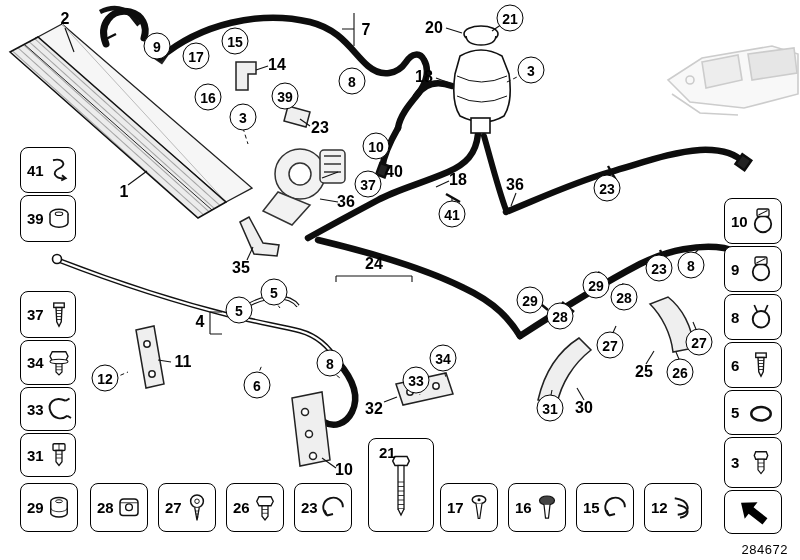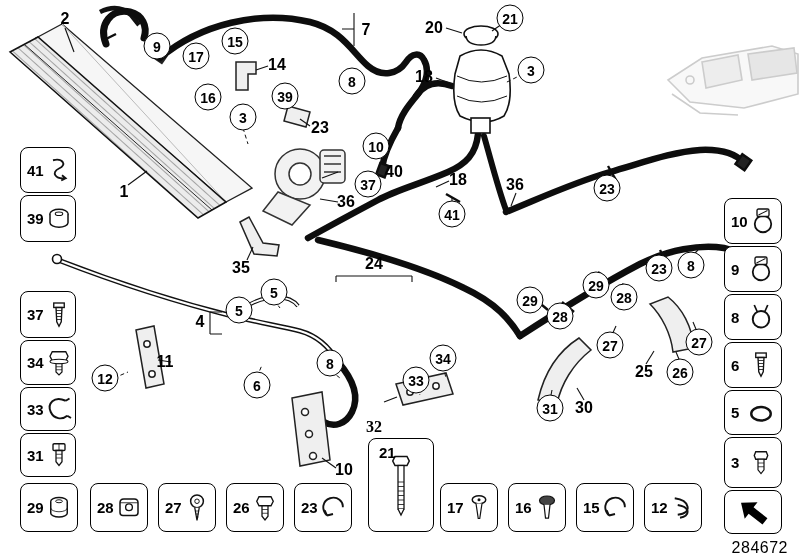--- a/index.html
+++ b/index.html
@@ -13,21 +13,21 @@
   .callout.plain{font-size:16px}
   .pbox{position:absolute;border:1.7px solid #000;border-radius:8px;background:#fff;
     display:flex;align-items:center;justify-content:space-between;padding:3px 5px}
   .pbox .pnum{font-weight:bold;font-size:15px;padding-left:1px}
   .pbox .icon-svg{width:30px;height:36px;flex:0 0 auto}
   .pbox.tall{justify-content:center}
   .pbox.tall .pnum{position:absolute;top:5px;left:9px}
   .pbox.tall .icon-svg{width:30px;height:80px;margin-top:6px}
   .pbox.arrow{justify-content:center}
   .pbox.arrow .icon-svg{width:44px;height:32px}
-  .part-number{position:absolute;right:12px;bottom:3px;font-size:16px;color:#000;letter-spacing:.5px}
+  .part-number{position:absolute;right:12px;bottom:3px;font-size:13px;color:#000;letter-spacing:.5px}
 </style>
 </head>
 <body>
 
 <div class="stage">
 
   <svg class="art" width="800" height="560" viewBox="0 0 800 560">
     <defs>
       <pattern id="hatch" width="6" height="6" patternUnits="userSpaceOnUse" patternTransform="rotate(-48)">
         <rect width="6" height="6" fill="#ececec"></rect>
@@ -294,28 +294,28 @@
       <div class="callout circled" style="left: 274px; top: 292px;">5</div>
       <div class="callout circled" style="left: 596px; top: 285px;">29</div>
       <div class="callout circled" style="left: 624px; top: 297px;">28</div>
       <div class="callout circled" style="left: 530px; top: 300px;">29</div>
       <div class="callout circled" style="left: 239px; top: 310px;">5</div>
       <div class="callout circled" style="left: 560px; top: 316px;">28</div>
       <div class="callout plain" style="left: 200px; top: 322px;">4</div>
       <div class="callout circled" style="left: 610px; top: 345px;">27</div>
       <div class="callout circled" style="left: 699px; top: 342px;">27</div>
       <div class="callout circled" style="left: 443px; top: 358px;">34</div>
-      <div class="callout plain" style="left: 165px; top: 362px;">11</div>
+      <div class="callout plain" style="left: 183px; top: 362px;">11</div>
       <div class="callout circled" style="left: 330px; top: 363px;">8</div>
       <div class="callout plain" style="left: 644px; top: 372px;">25</div>
       <div class="callout circled" style="left: 680px; top: 372px;">26</div>
       <div class="callout circled" style="left: 105px; top: 378px;">12</div>
       <div class="callout circled" style="left: 416px; top: 380px;">33</div>
       <div class="callout circled" style="left: 257px; top: 385px;">6</div>
-      <div class="callout plain" style="left: 374px; top: 427px; font-family: Liberation Serif, serif;">32</div>
+      <div class="callout plain" style="left: 374px; top: 409px;">32</div>
       <div class="callout circled" style="left: 550px; top: 408px;">31</div>
       <div class="callout plain" style="left: 584px; top: 408px;">30</div>
       <div class="callout plain" style="left: 344px; top: 470px;">10</div>
     </div>
 
   <div class="layer" id="partbox-layer">
       <div class="pbox side" style="left: 20px; top: 147px; width: 56px; height: 46px;">
         <span class="pnum">41</span>
         <svg class="icon-svg">
           <use href="#sym-spring-clip" xlink:href="#sym-spring-clip"></use>

